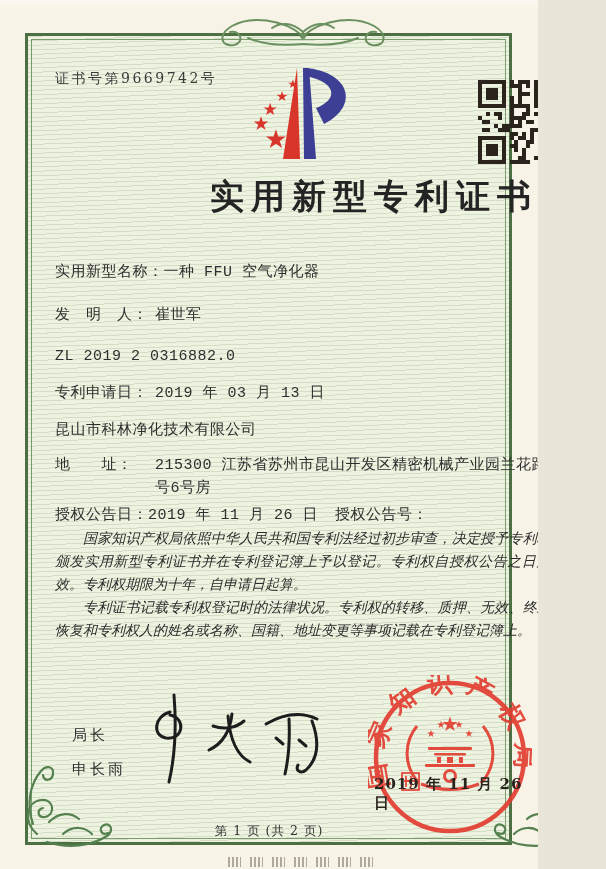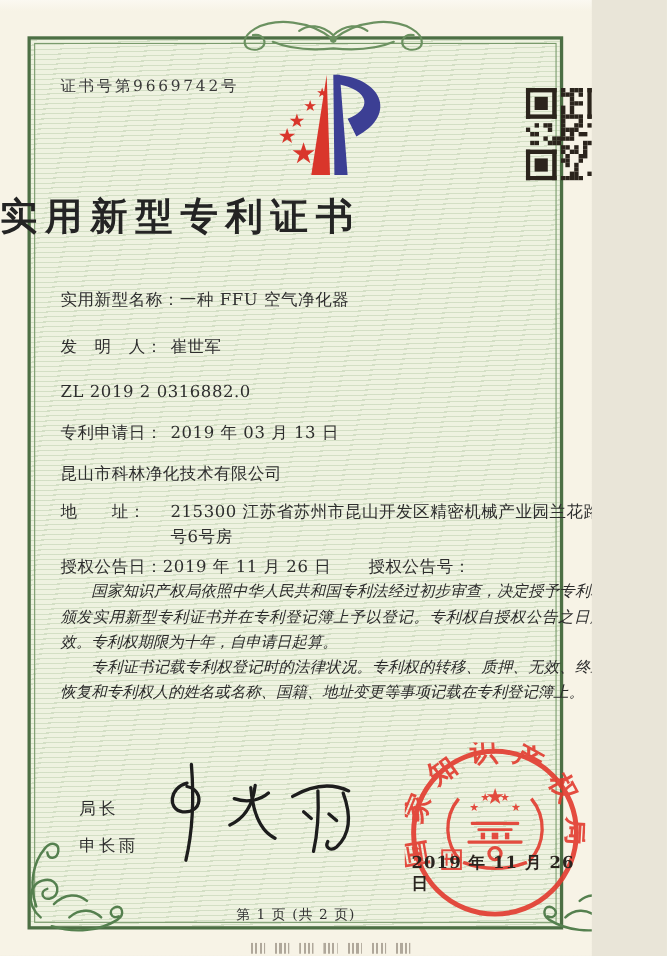--- a/index.html
+++ b/index.html
@@ -13,24 +13,24 @@
     border:3px solid #4c6f44;}
   .border-inner{position:absolute;left:31px;top:39px;right:32px;bottom:30px;
     border:1px solid #7a9b6d;}
   
   .inner-bg{position:absolute;left:28px;top:36px;right:29px;bottom:27px;
     background:#eef2e0;
     background-image:repeating-linear-gradient(178deg,rgba(148,178,132,.30) 0px,rgba(148,178,132,.30) 1px,rgba(0,0,0,0) 1px,rgba(0,0,0,0) 4.5px);}
   .orn{position:absolute;pointer-events:none;}
   .abs{position:absolute;}
   .cert-no{left:55px;top:70px;font-size:14px;letter-spacing:2.5px;color:#3a3a3a;}
-  .title{left:0;top:174px;width:100%;text-align:left;font-size:34px;font-weight:600;
+  .title{left:0;top:174px;width:100%;text-align:right;font-size:34px;font-weight:600;
     letter-spacing:7px;color:#242424;}
   .fields{left:55px;top:251px;width:508px;font-size:15px;color:#2e2e2e;}
-  .frow{position:absolute;left:0;display:flex;width:508px;line-height:23px;letter-spacing:.5px;}
+  .frow{position:absolute;left:0;display:flex;width:508px;line-height:23px;letter-spacing:.5px;font-family:Liberation Mono, monospace;}
   .flabel{flex:0 0 100px;white-space:nowrap;}
   .fvalue{flex:1;}
   .grant-pair2{position:absolute;left:280px;top:0;display:flex;white-space:nowrap;}
   .body-text{left:55px;top:527px;width:510px;font-size:14px;line-height:23px;
     color:#2b2b2b;text-align:justify;}
   .body-text p{margin:0;text-indent:2em;font-style:italic;}
   .signer{left:60px;font-size:15px;letter-spacing:3px;color:#2e2e2e;margin-left:12px;}
   .seal-wrap{left:368px;top:675px;width:164px;height:164px;}
   .seal-date{left:374px;top:775px;font-size:15px;font-weight:600;color:#2a241f;letter-spacing:1px;}
   .footer{left:0;top:823px;width:100%;text-align:center;font-size:12.5px;letter-spacing:1px;color:#333;}

